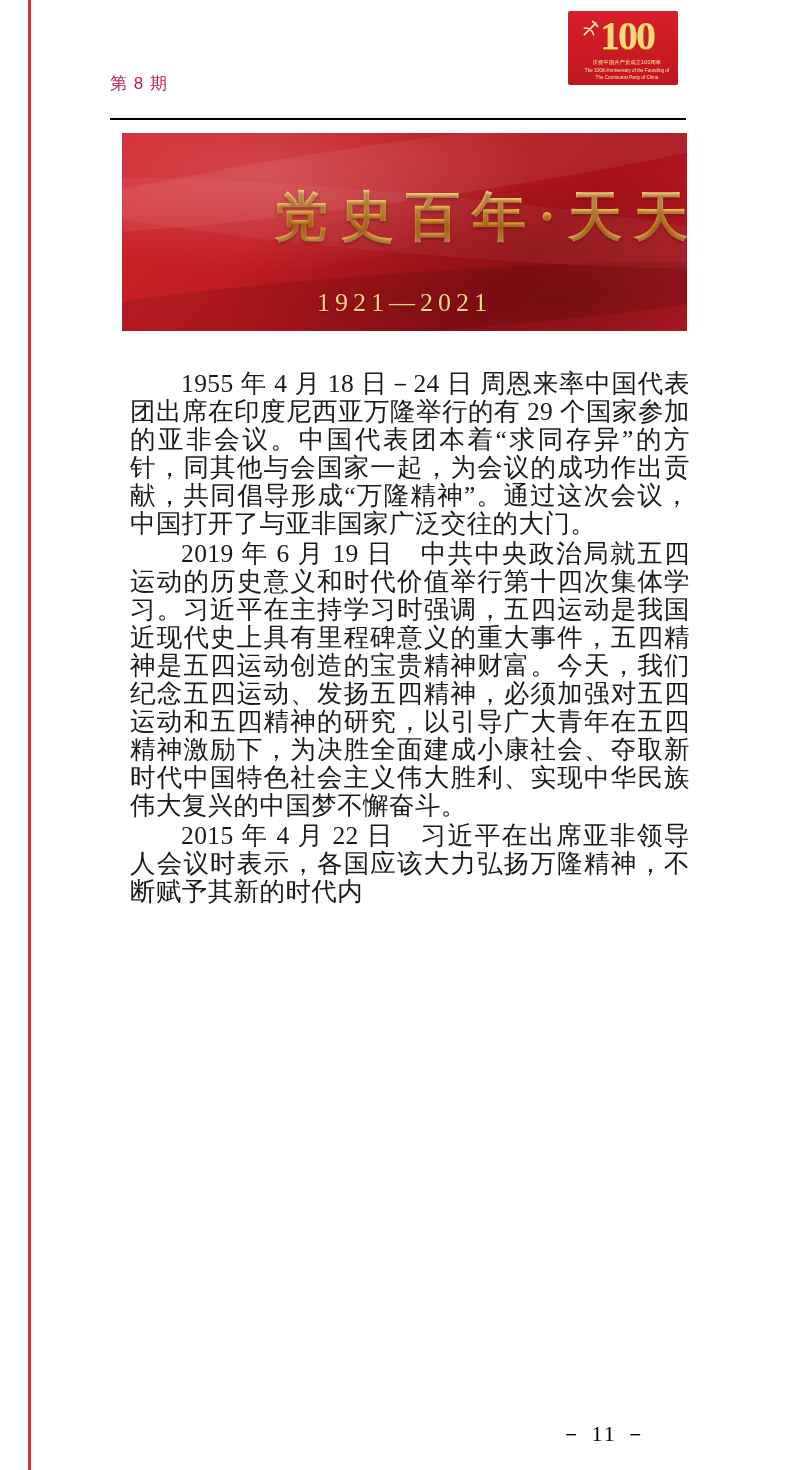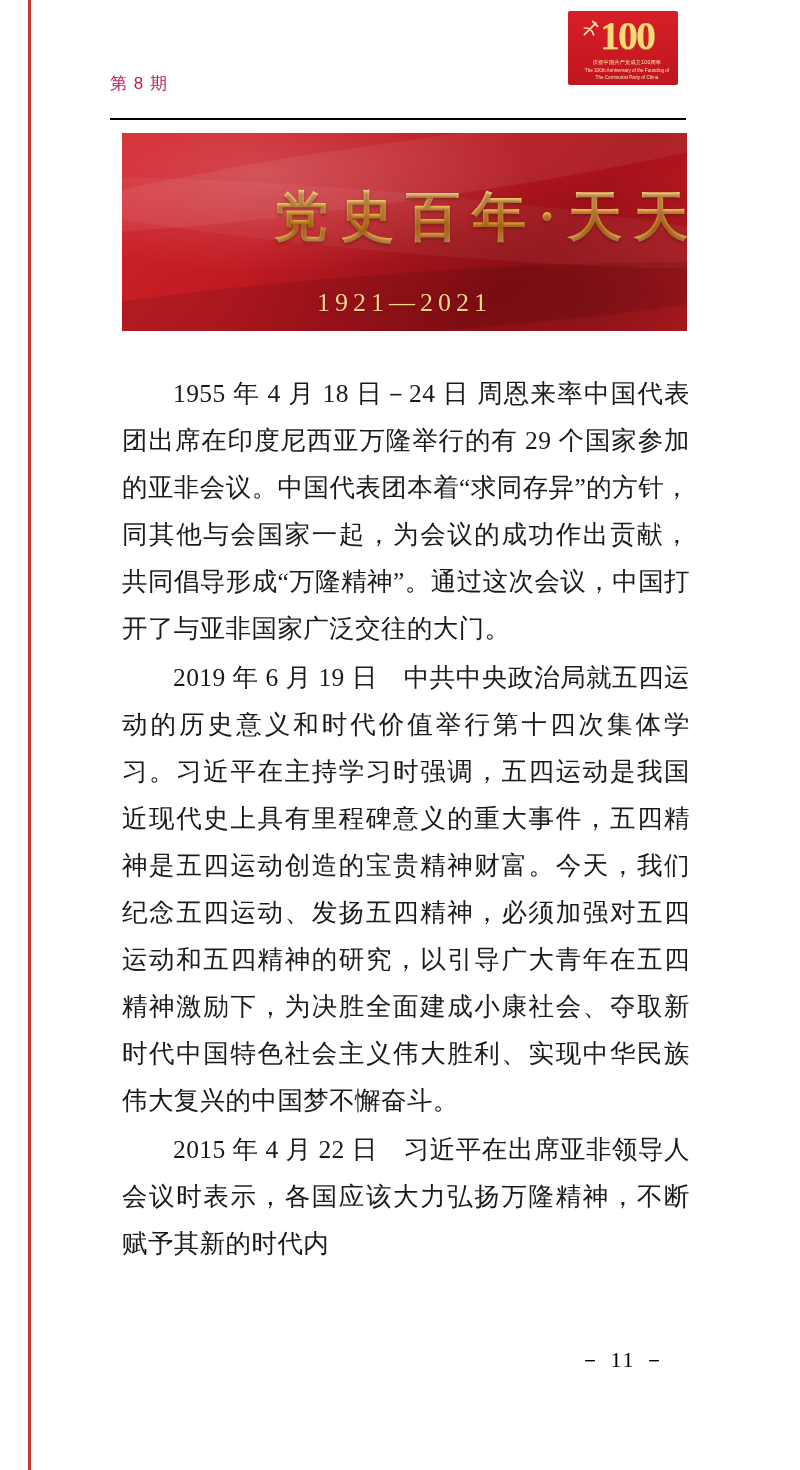--- a/index.html
+++ b/index.html
@@ -189,35 +189,35 @@
   
   .content {
     position: absolute;
     left: 118px;
     top: 370px;
     width: 572px;
   }
   .para {
     font-family: "Liberation Serif", "DejaVu Serif", serif;
     font-size: 25.5px;
-    line-height: 47px;
+    line-height: 28px;
     color: #1a1a1a;
     text-indent: 2em;
     text-align: justify;
-    margin: 0 0 2px 4px;
+    margin: 0 0 2px 12px;
     letter-spacing: 0.4px;
   }
 
   
   .page-number {
     position: absolute;
     left: 560px;
-    top: 1345px;
+    top: 1419px;
     width: 126px;
-    text-align: center;
+    text-align: left;
     font-family: "Liberation Serif", serif;
     font-size: 22px;
     color: #000000;
     letter-spacing: 2px;
   }
 </style>
 </head>
 <body>
 
 <div class="page">

